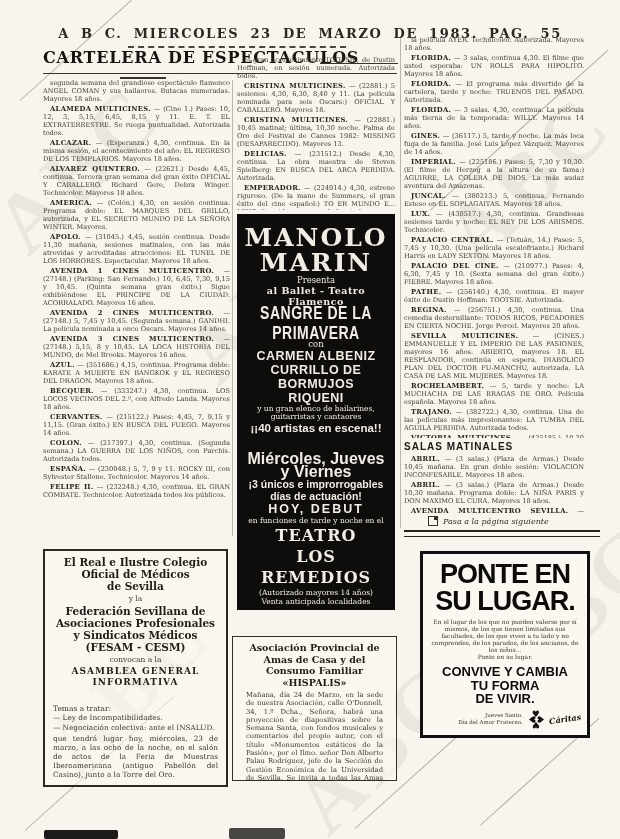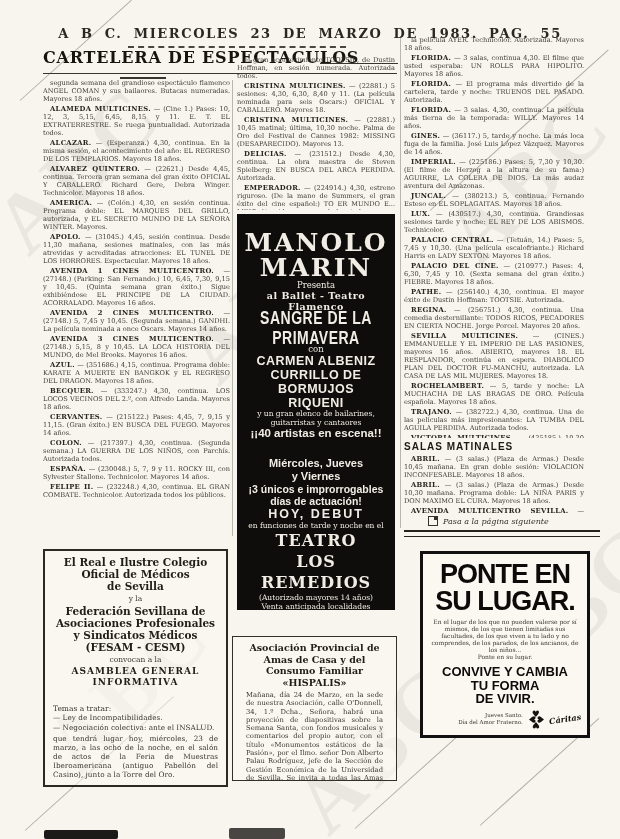--- a/index.html
+++ b/index.html
@@ -26,30 +26,30 @@
   
   .mat-title{margin:0 0 3px;font-size:10px;font-weight:bold;letter-spacing:1px;color:#1d1a15;
              font-family:"Liberation Sans",sans-serif;}
   
   .next-note{position:absolute;top:516px;left:428px;font-size:8px;font-style:italic;color:#35312b;display:flex;align-items:center;gap:5px;justify-content:space-between;}
   .np-icon{display:inline-block;width:8px;height:8px;border:1px solid #35312b;position:relative;}
   .np-icon::after{content:"";position:absolute;right:-1px;top:-1px;width:4px;height:4px;background:#35312b;}
   .dbl-rule{position:absolute;top:530px;left:404px;width:196px;height:4px;border-top:2px solid #26231e;border-bottom:1px solid #26231e;}
   
   .manolo{position:absolute;left:237px;top:214px;width:158px;height:396px;background:#0e0d0b;color:#f1ede4;
-          text-align:center;display:flex;flex-direction:column;justify-content:space-between;
+          text-align:center;display:flex;flex-direction:column;justify-content:center;
           padding:16px 4px 10px;box-sizing:border-box;}
   .mm-title{font-size:25px;line-height:25px;font-weight:bold;letter-spacing:2px;white-space:pre-line;}
   .mm-small{font-size:8.5px;}
   .mm-ballet{font-size:9.5px;font-weight:bold;letter-spacing:.5px;}
   .mm-show{font-size:14px;font-weight:bold;letter-spacing:.5px;transform:scaleY(1.25);font-family:"Liberation Sans",sans-serif;}
   .mm-artist{font-size:12.5px;font-weight:bold;letter-spacing:.5px;font-family:"Liberation Sans",sans-serif;line-height:14px;}
   .mm-troupe{font-size:7.5px;line-height:8.5px;padding:0 6px;}
   .mm-forty{font-size:11.5px;font-weight:bold;font-family:"Liberation Sans",sans-serif;}
-  .mm-days{font-size:11px;font-weight:bold;white-space:pre-line;line-height:13px;font-family:"Liberation Sans",sans-serif;margin-top:18px;}
+  .mm-days{font-size:16px;font-weight:bold;white-space:pre-line;line-height:13px;font-family:"Liberation Sans",sans-serif;margin-top:18px;}
   .mm-unique{font-size:10.5px;font-weight:bold;white-space:pre-line;line-height:12px;font-family:"Liberation Sans",sans-serif;}
   .mm-debut{font-size:12.5px;font-weight:bold;letter-spacing:2px;font-family:"Liberation Sans",sans-serif;}
   .mm-func{font-size:7.5px;}
   .mm-teatro{font-size:16px;line-height:21px;font-weight:bold;letter-spacing:1px;white-space:pre-line;}
   .mm-foot{font-size:7.5px;line-height:9px;}
   
   .box{position:absolute;box-sizing:border-box;background:rgba(250,248,242,0.6);}
   .box-medicos{left:43px;top:549px;width:185px;height:238px;border:2px solid #2c2823;padding:5px 8px;overflow:hidden;text-align:center;}
   .bm-h{font-size:10.5px;font-weight:bold;line-height:12px;white-space:pre-line;color:#211d18;}
   .bm-y{font-size:7.5px;margin:2px 0;}

